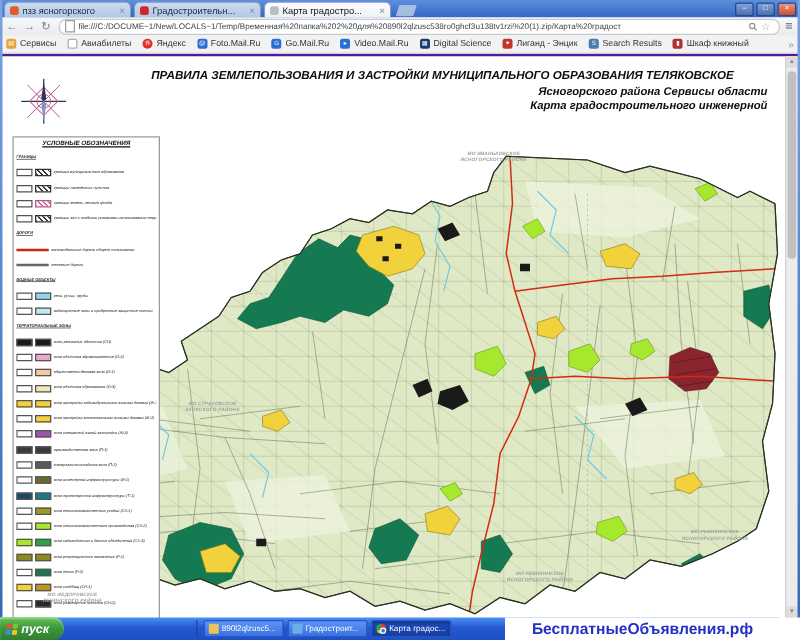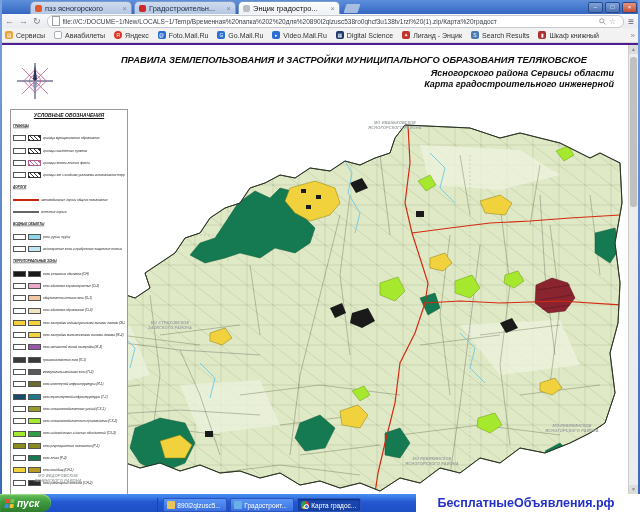--- a/index.html
+++ b/index.html
@@ -74,22 +74,22 @@
           line-height:1.25;transform:scale(.55);transform-origin:50% 0;letter-spacing:.3px;z-index:3;}
 
   
   .sbar{position:absolute;top:45px;right:2px;width:9px;height:449px;background:#ececec;border-left:1px solid #cfcfcf;z-index:6;}
   .sbar .arr{position:absolute;left:0;right:0;height:9px;background:#dcdcdc;color:#8a8a8a;font-size:5px;
              text-align:center;line-height:9px;}
   .sbar .arr.up{top:0}.sbar .arr.down{bottom:0}
   .sbar .thumb{position:absolute;left:1px;right:1px;top:12px;height:150px;background:#c0c0c0;border-radius:3px;}
 
   
-  .taskbar{position:absolute;bottom:0;left:0;right:4px;height:18px;
-           background:linear-gradient(#4a90f4,#2358d0 45%,#1e4fc4);display:flex;align-items:flex-end;z-index:10;}
+  .taskbar{position:absolute;bottom:0;left:0;right:16px;height:18px;
+           background:linear-gradient(#4a90f4,#2358d0 45%,#1e4fc4);display:flex;align-items:center;z-index:10;}
   .startbtn{height:18px;display:flex;align-items:center;gap:3px;padding:0 12px 0 5px;
             background:linear-gradient(#6cc05a,#3c9a3c 45%,#2f7d2f);border-radius:0 9px 9px 0;
             color:#fff;font-weight:bold;font-style:italic;font-size:10px;box-shadow:inset 0 1px 1px #9ae08a;}
   .flag{width:9px;height:9px;display:grid;grid-template-columns:4px 4px;grid-gap:1px;transform:skewX(-8deg);}
   .flag i{border-radius:1px;}
   .ql{display:flex;gap:2px;padding:0 5px;align-items:center;}
   .qlic{width:10px;height:10px;border-radius:2px;}
   .tsep{width:1px;height:14px;background:#1a44a8;margin:0 2px;}
   .taskbtn{display:flex;align-items:center;gap:2px;width:64px;height:14px;margin-left:3px;padding:0 3px;
            box-sizing:border-box;border-radius:2px;border:1px solid #2a55c0;
@@ -100,35 +100,35 @@
   .tic.chrome:after{content:"";position:absolute;left:2.5px;top:2.5px;width:3px;height:3px;border-radius:50%;background:#3a78e8;border:.5px solid #fff;}
   .wm{position:absolute;right:0;bottom:0;width:220px;height:18px;background:#fff;display:flex;
       align-items:center;justify-content:center;font-weight:bold;font-size:12.5px;color:#2330c8;z-index:11;}
 </style>
 </head>
 <body>
 
 <div class="screen">
 
   <div class="tabstrip">
-    <div style="display:flex;margin-left:27px;">
+    <div style="display:flex;">
 
     <div class="tab">
           <span class="fav" style="background: rgb(224, 90, 42);"></span>
           <span class="lbl">пзз ясногорского</span>
           <span class="x">×</span>
         </div>
         <div class="tab">
           <span class="fav" style="background: rgb(204, 42, 42);"></span>
           <span class="lbl">Градостроительн...</span>
           <span class="x">×</span>
         </div>
         <div class="tab active">
           <span class="fav" style="background: rgb(184, 190, 198);"></span>
-          <span class="lbl">Энцик градостро...</span>
+          <span class="lbl">Карта градостро...</span>
           <span class="x">×</span>
         </div>
       </div>
     <div class="newtab"></div>
     <div class="winbtns">
       <span class="winbtn">–</span>
       <span class="winbtn">□</span>
       <span class="winbtn close">×</span>
     </div>
   </div>

